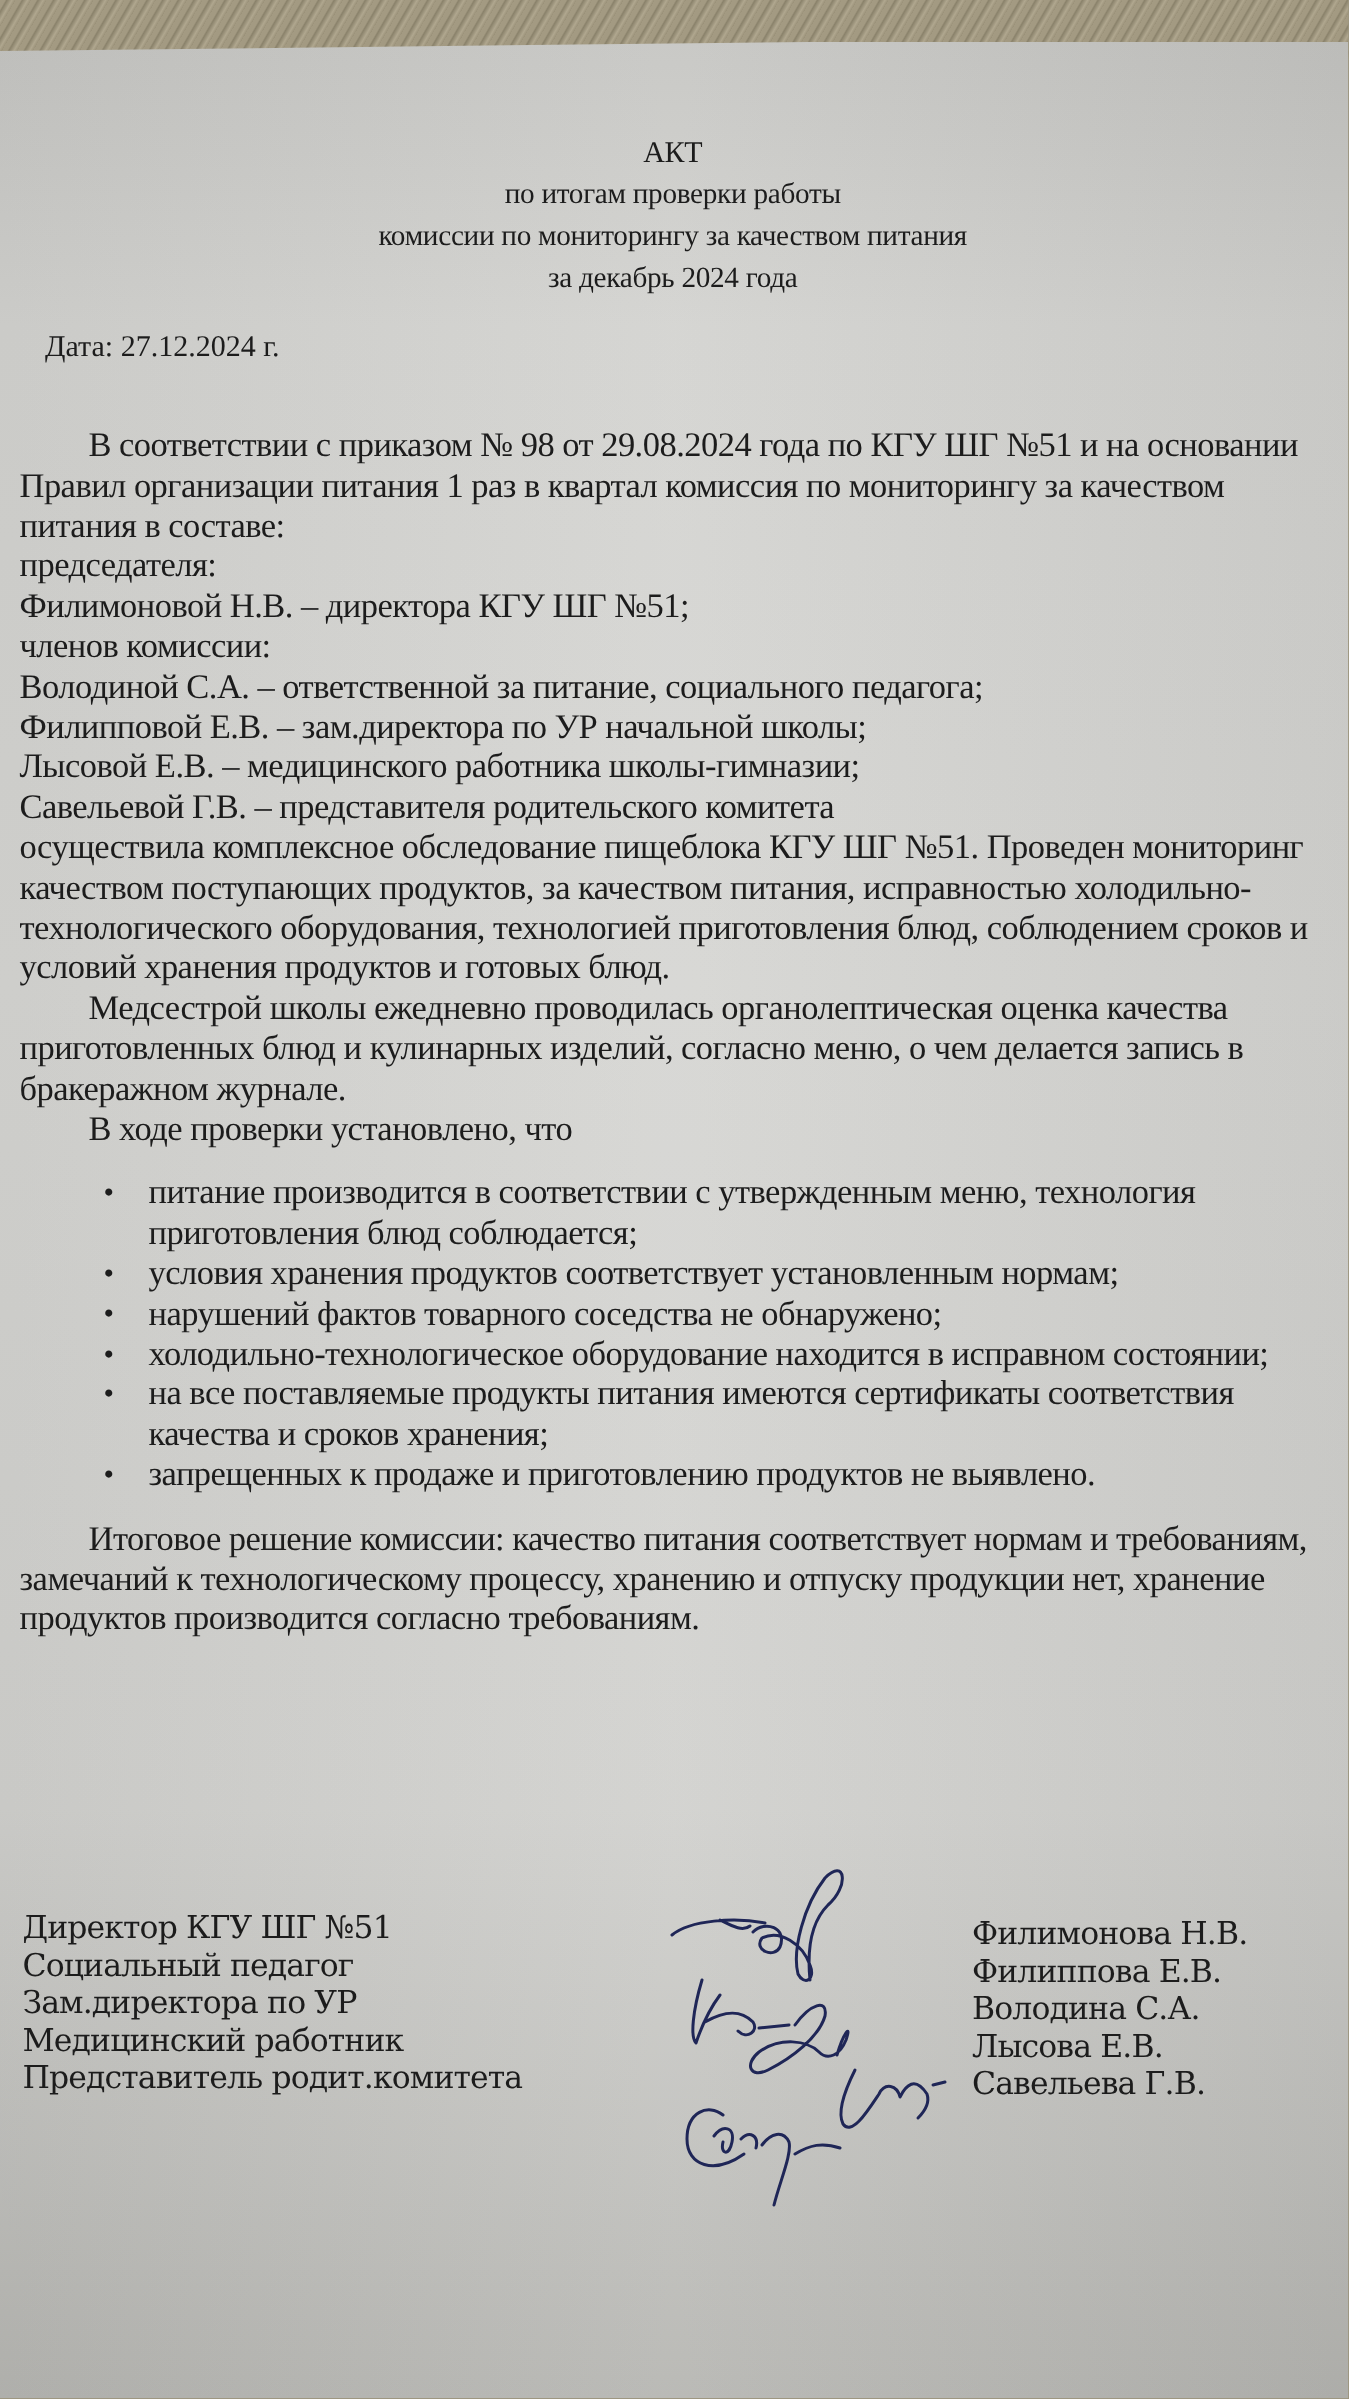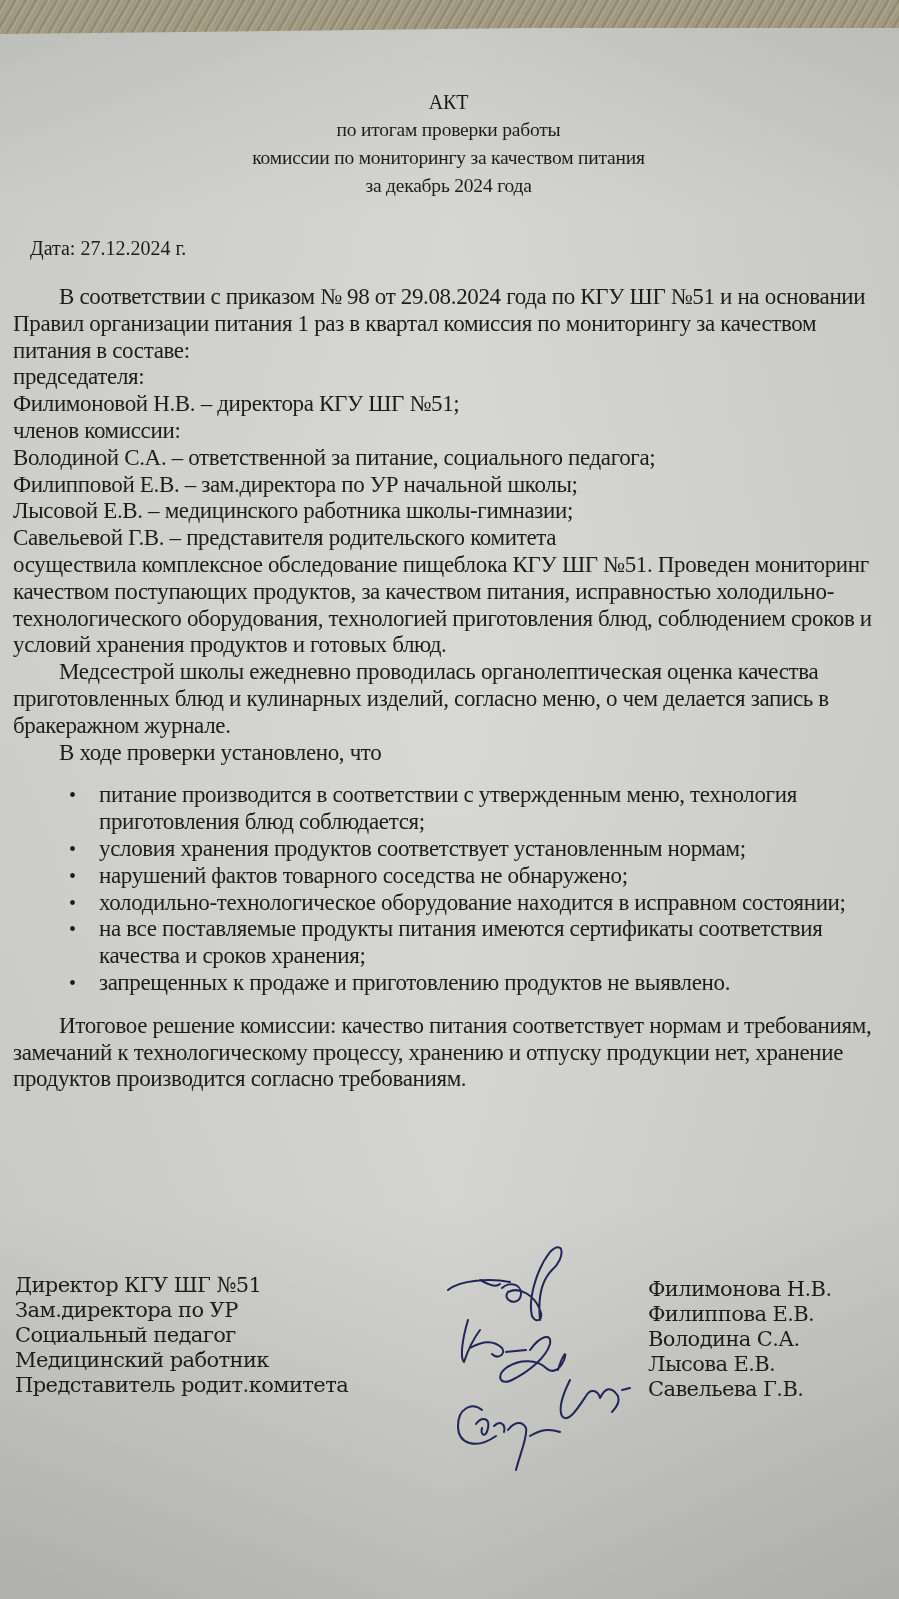--- a/index.html
+++ b/index.html
@@ -21,21 +21,21 @@
   .paper::after {
     content: ""; position: absolute; inset: 0;
     background: linear-gradient(90deg, rgba(0,0,0,0.04) 0%, rgba(255,255,255,0.06) 50%, rgba(0,0,0,0.05) 100%);
   }
   .title-block {
     position: absolute; left: 0; width: 897px; top: 88px; text-align: center;
     font-size: 19.5px; line-height: 28px; letter-spacing: -0.2px;
   }
   .title-block .t0 { font-size: 20px; }
   .date {
-    position: absolute; left: 30px; top: 237px; font-size: 20px;
+    position: absolute; left: 30px; top: 220px; font-size: 20px;
   }
   .body-text {
     position: absolute; left: 13px; top: 284px; width: 880px;
     font-size: 23px; line-height: 26.8px; letter-spacing: -0.35px;
   }
   .body-text p { margin: 0; }
   .indent { text-indent: 46px; }
   .bullets { margin: 16px; padding: 0; list-style: none; }
   .bullets li { position: relative; padding-left: 70px; }
   .bullets li::before {
@@ -88,22 +88,22 @@
     <li>нарушений фактов товарного соседства не обнаружено;</li>
     <li>холодильно-технологическое оборудование находится в исправном состоянии;</li>
     <li>на все поставляемые продукты питания имеются сертификаты соответствия качества и сроков хранения;</li>
     <li>запрещенных к продаже и приготовлению продуктов не выявлено.</li>
   </ul>
   <p class="indent">Итоговое решение комиссии: качество питания соответствует нормам и требованиям, замечаний к технологическому процессу, хранению и отпуску продукции нет, хранение продуктов производится согласно требованиям.</p>
 </div>
 
 <div class="sig-roles">
   <div>Директор КГУ ШГ №51</div>
+  <div>Социальный педагог</div>
   <div>Зам.директора по УР</div>
-  <div>Социальный педагог</div>
   <div>Медицинский работник</div>
   <div>Представитель родит.комитета</div>
 </div>
 
 <svg class="signatures" viewBox="0 0 200 240">
   <path d="M8,50 C20,40 50,38 70,42 M40,40 C48,44 55,48 60,44 M62,48 C70,40 85,45 80,58 C76,66 62,60 68,52 C80,46 95,56 100,70 C104,80 96,84 92,76 C88,60 96,30 110,12 C124,-2 126,18 112,30 C100,42 98,60 100,80"></path>
   <path d="M28,80 C22,100 20,118 24,122 C28,110 34,98 40,90 M30,108 C44,100 54,100 62,108 C66,114 58,120 52,114 M66,112 L86,110"></path>
   <path d="M90,110 C100,96 112,92 110,104 C106,118 88,132 72,140 C60,146 56,136 66,128 C80,118 98,120 106,128 C112,134 120,130 124,120 C128,108 122,116 118,130"></path>
   <path d="M130,140 C124,152 118,168 122,176 C128,184 138,168 146,156 C150,148 158,150 160,158 C164,150 170,144 178,156 C180,162 176,168 172,172 M182,150 L190,148"></path>
   <path d="M42,170 C32,162 18,168 18,186 C18,204 36,210 56,196 M36,184 C42,176 50,178 48,188 C46,198 40,196 42,188 M54,186 C60,180 66,184 64,192 M68,190 C74,182 82,180 86,188 C88,196 80,214 76,230 M90,196 C100,190 108,188 120,192"></path>

